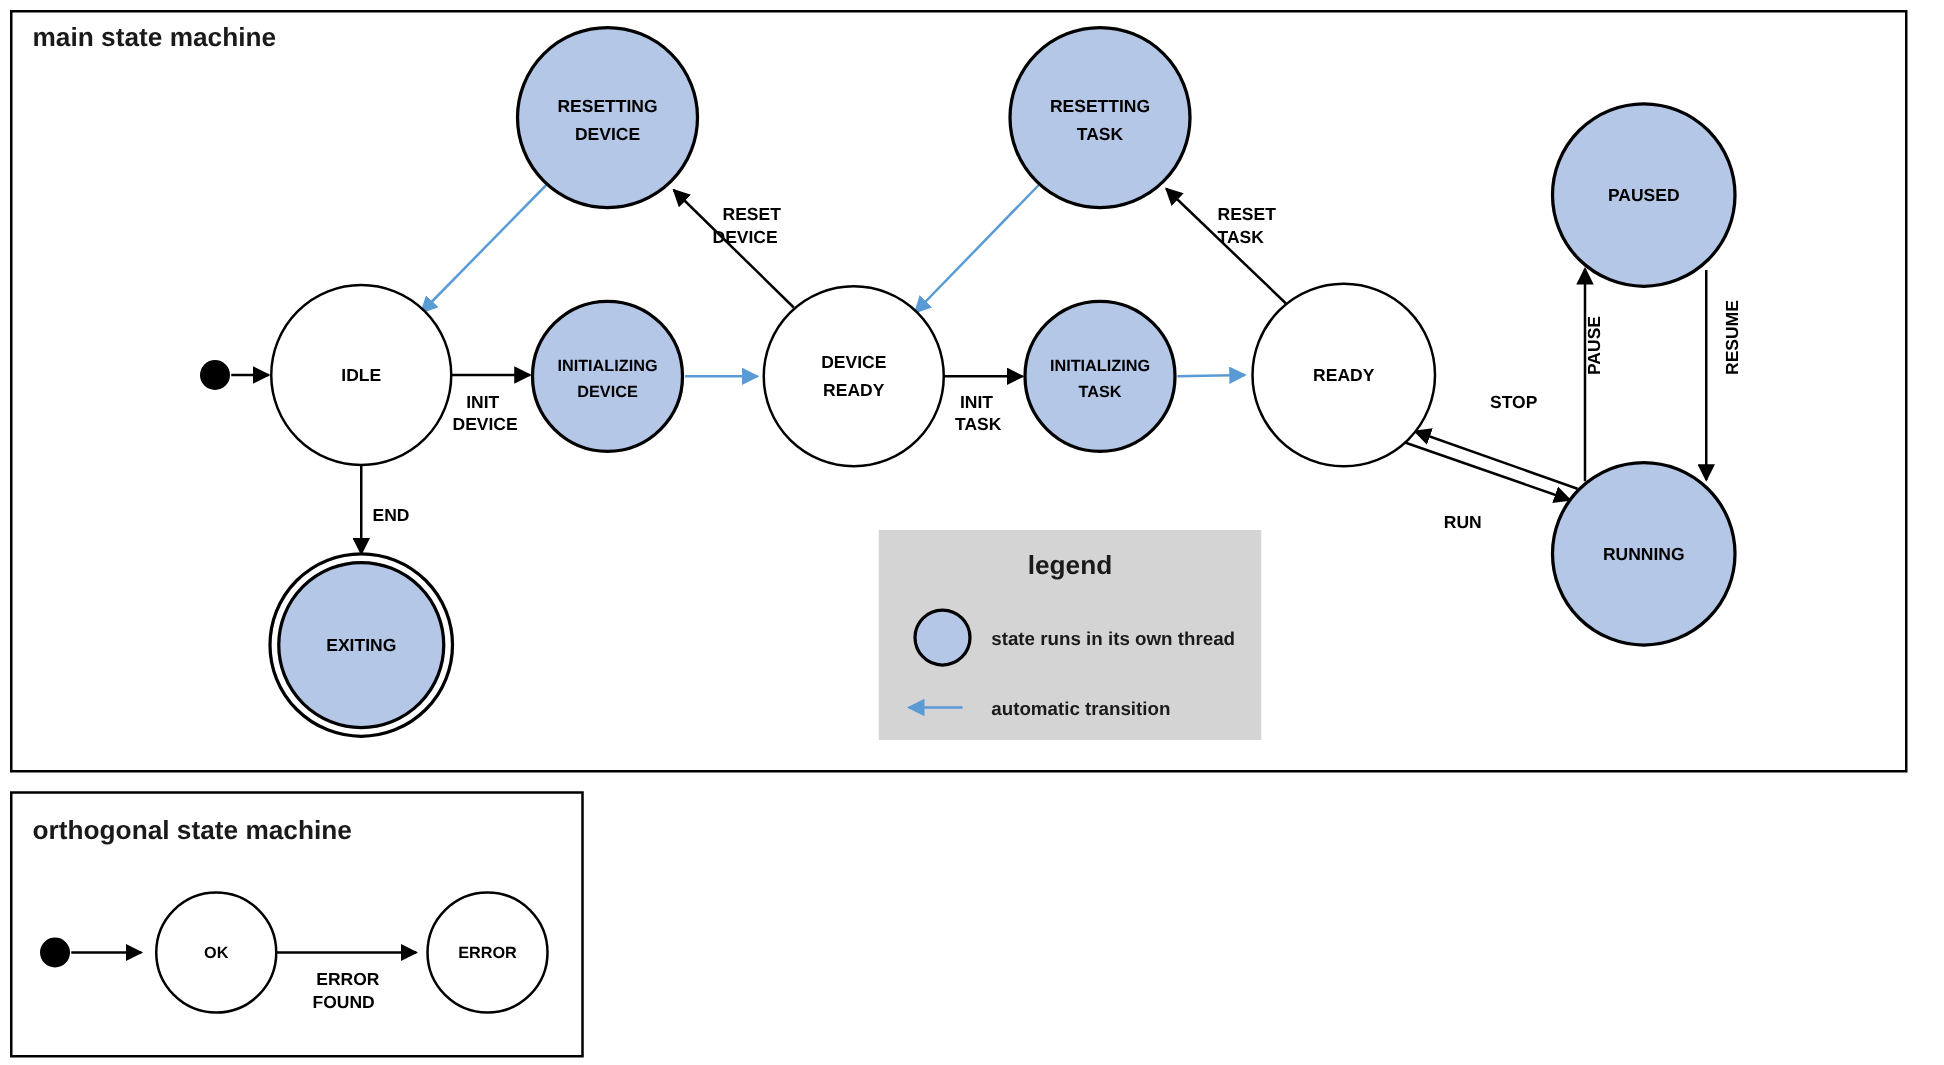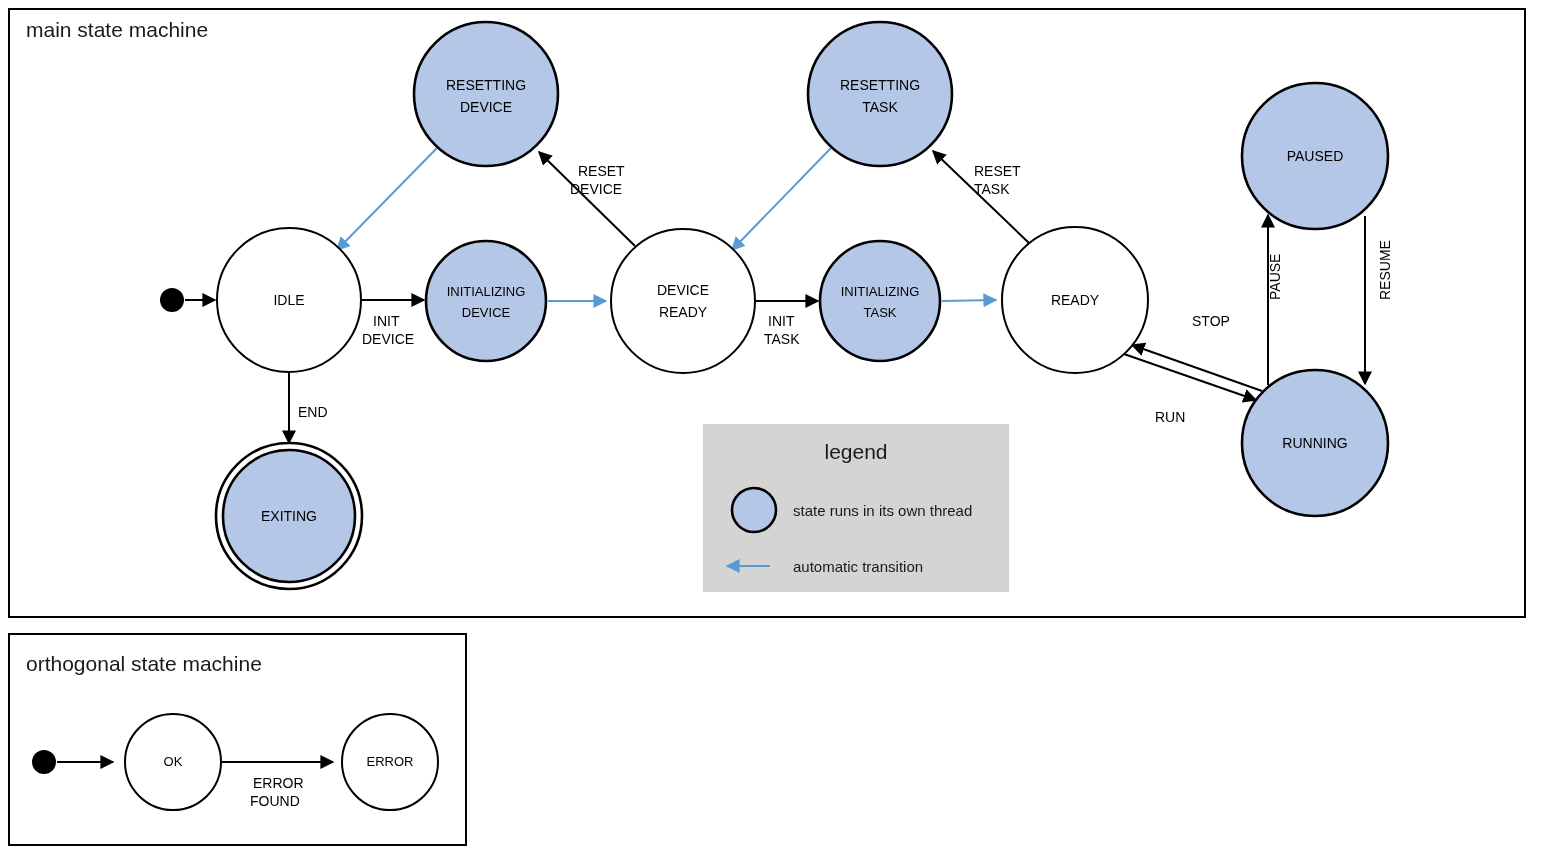--- a/index.html
+++ b/index.html
@@ -10,20 +10,21 @@
   body {
     width: 1555px;
     height: 852px;
     overflow: hidden;
     font-family: "Liberation Sans", sans-serif;
   }
   #diagram-root {
     position: relative;
     width: 1555px;
     height: 852px;
+    font-weight: bold;
   }
   svg#state-machine-svg {
     display: block;
     width: 1555px;
     height: 852px;
   }
   .frame-box {
     fill: #ffffff;
     stroke: #000000;
     stroke-width: 2;

